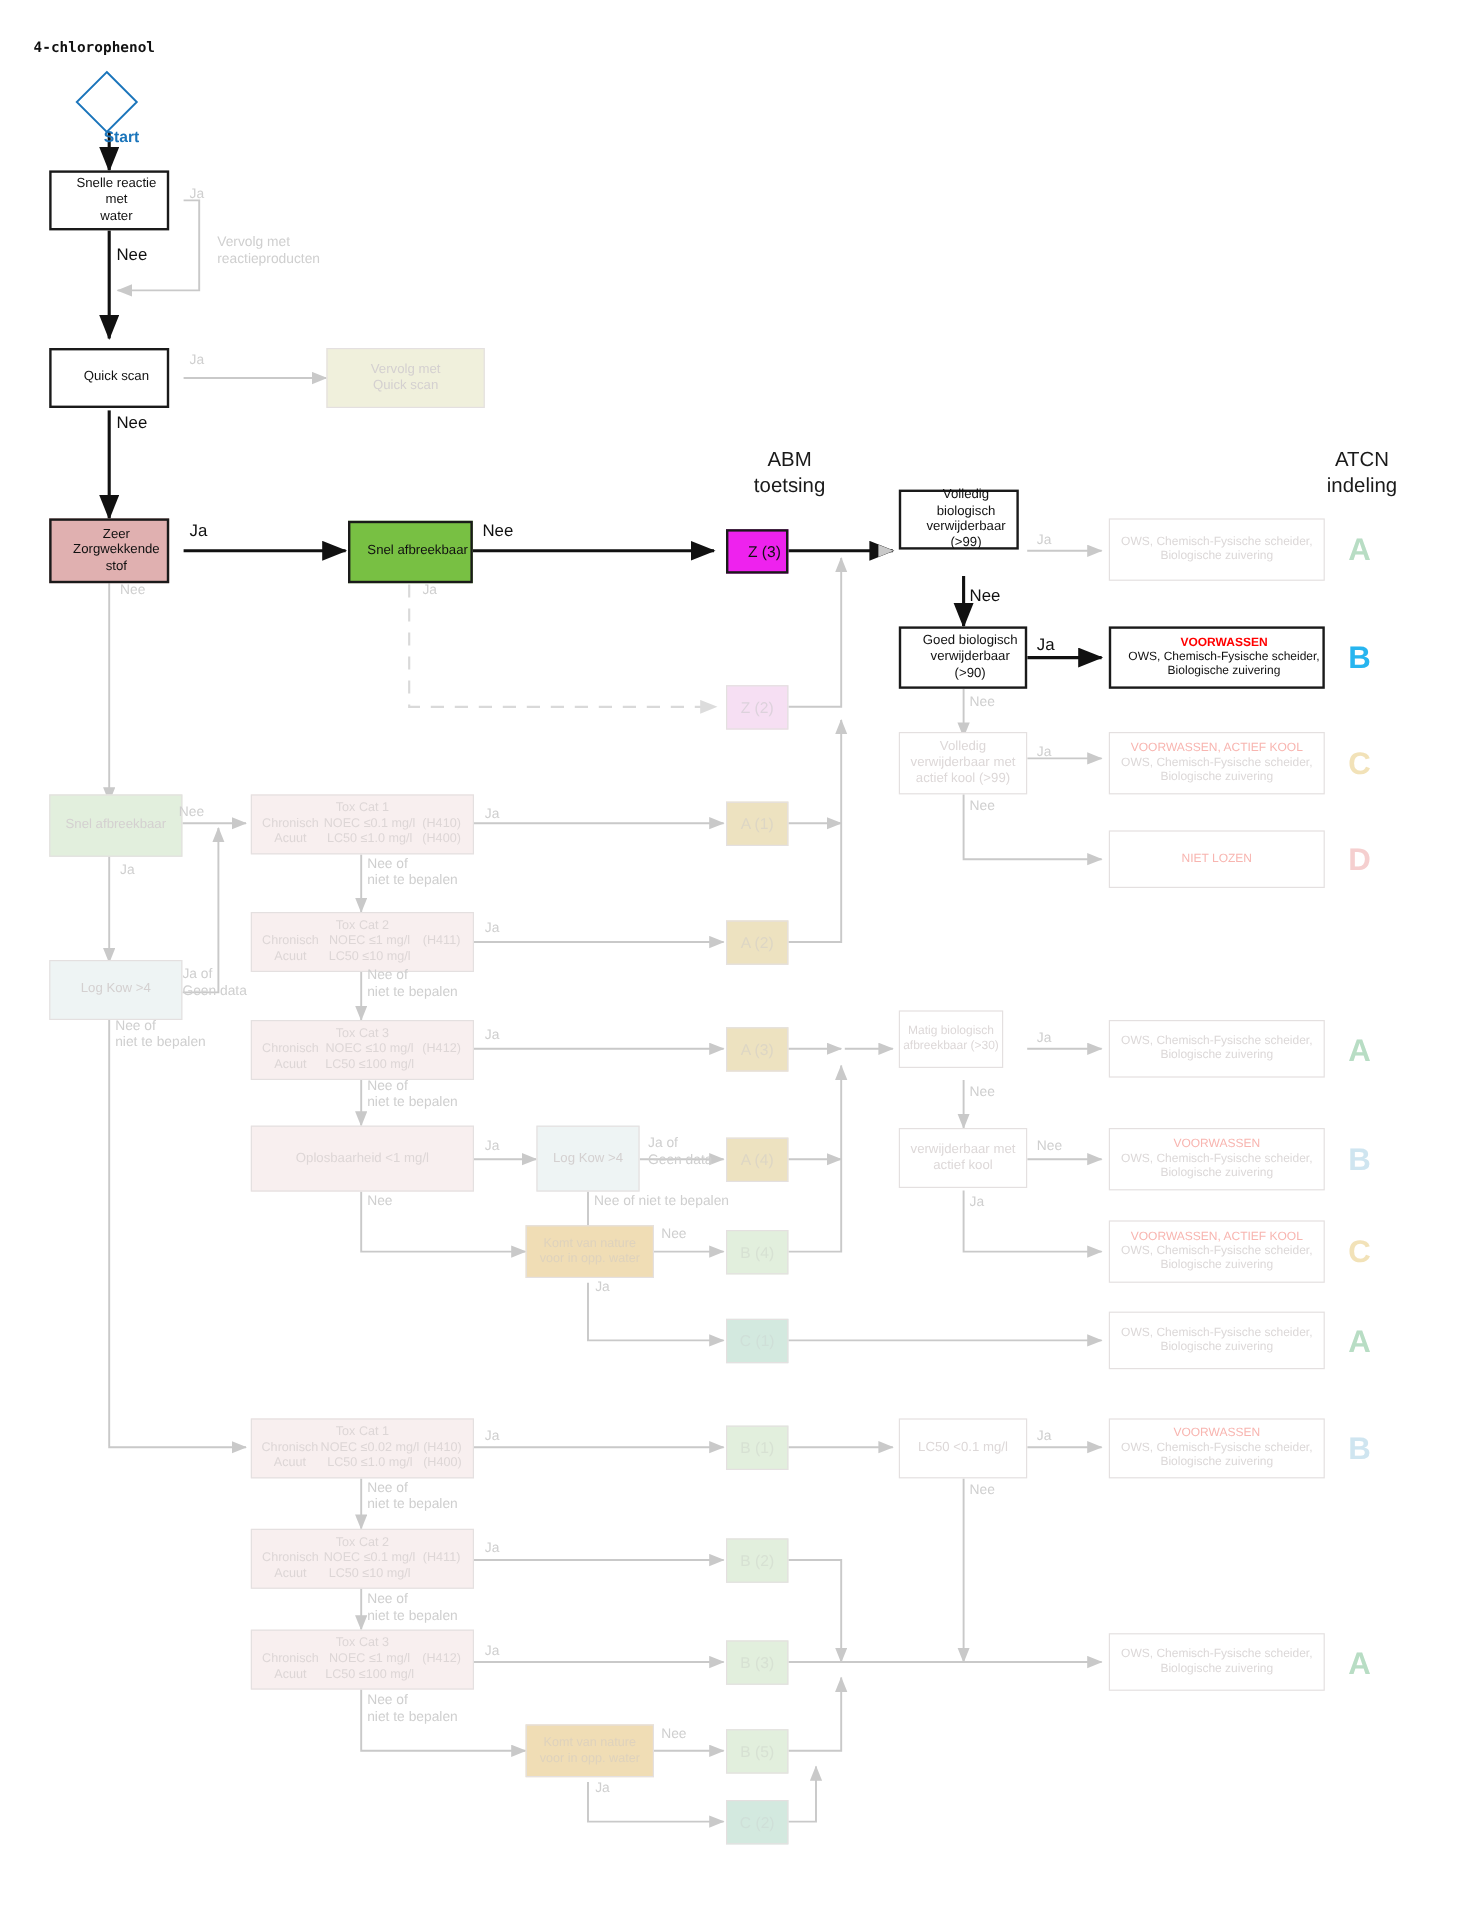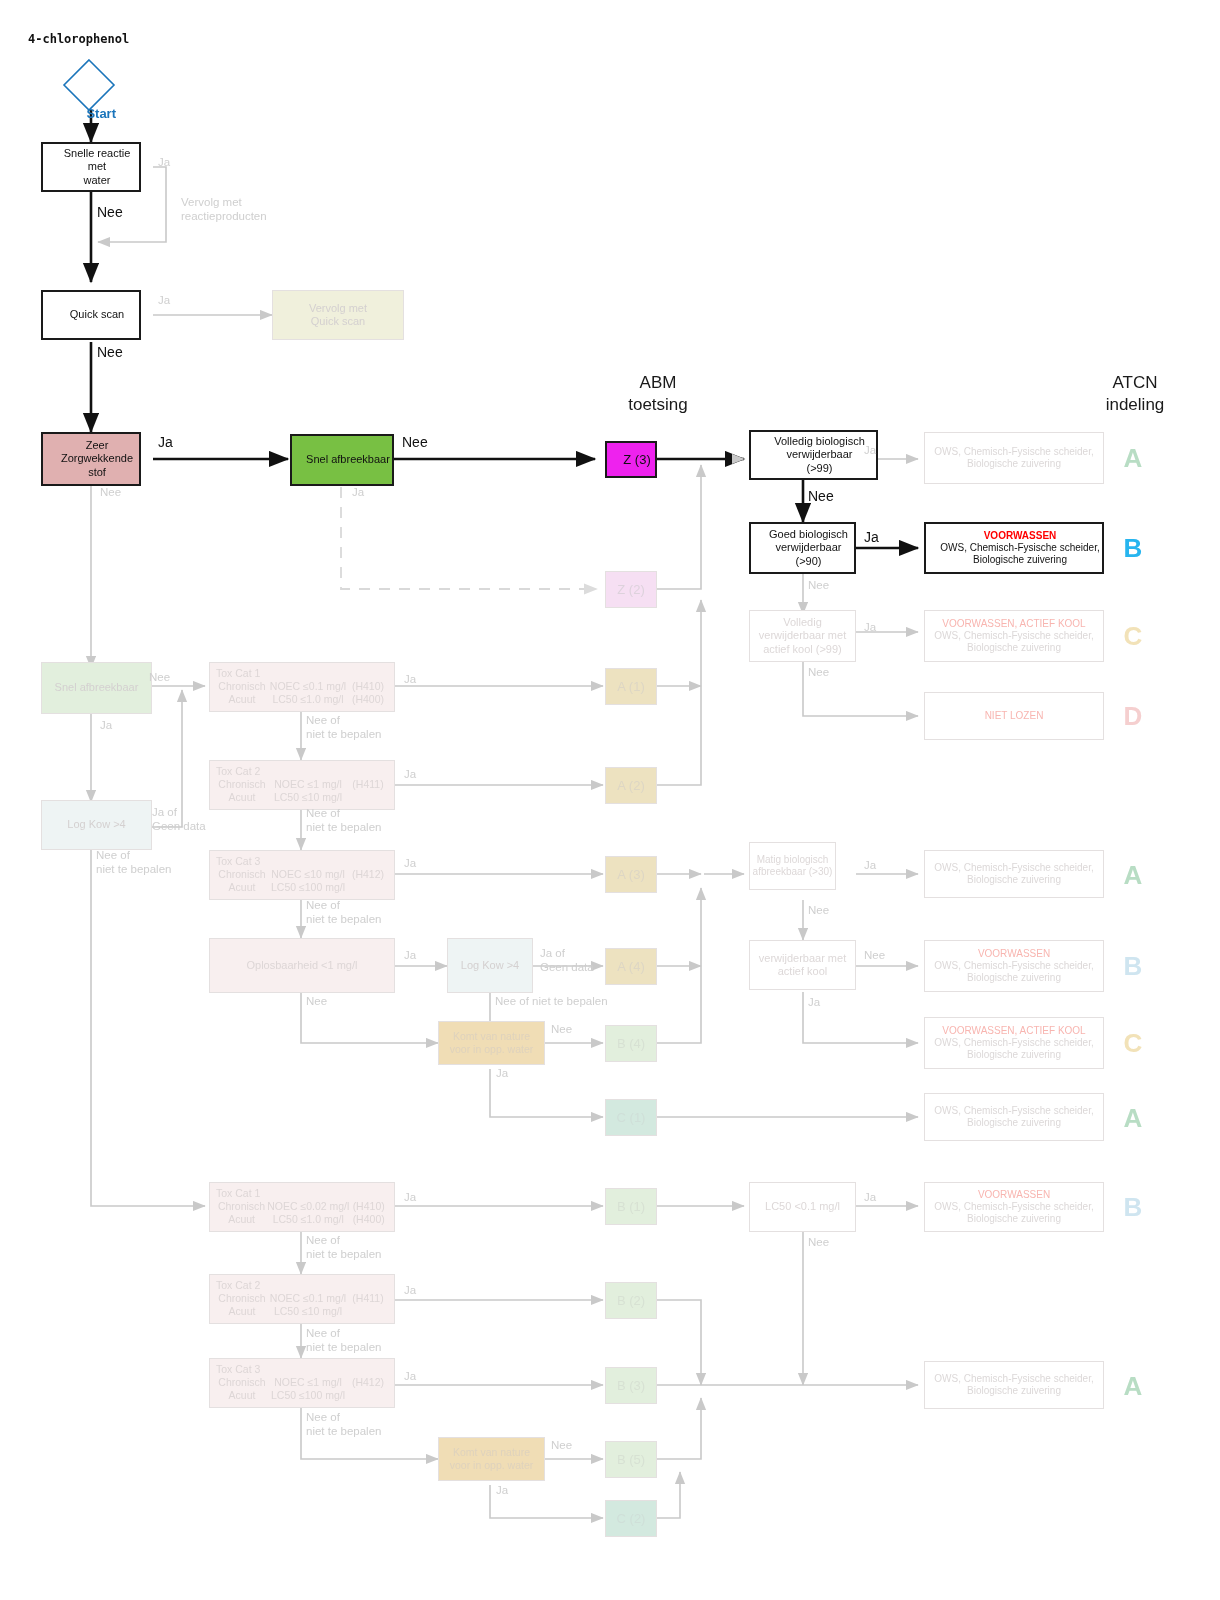--- a/index.html
+++ b/index.html
@@ -12,21 +12,21 @@
   .hdr{font-size:17px;color:#1a1a1a;text-align:center;line-height:1.3;}
   .startlbl{font-weight:bold;font-size:13px;color:#1b75bb;}
   .atcn{font-size:26px;font-weight:bold;text-align:center;}
   .n-active{border:2px solid #1a1a1a;padding-left:12px;}
   .n-faded{border:1px solid #e4e0e0;}
   .lbl-strong{font-size:14px;color:#111;font-weight:normal;}
   .lbl-faded{font-size:11.5px;color:#cfcfcf;}
   .toxgrid{width:100%;padding:4px 6px;box-sizing:border-box;}
   .toxgrid table{width:100%;border-collapse:collapse;font-size:10.5px;}
   .toxgrid td{padding:0;white-space:nowrap;}
-  .tc{text-align:left;font-size:10.5px;}
+  .tc{text-align:center;font-size:10.5px;}
 </style>
 </head>
 <body>
 
 <div id="canvas">
 
   <svg class="wires" viewBox="0 0 1220 1600">
     <defs>
       <marker id="ah-b" markerWidth="9" markerHeight="9" refX="7.5" refY="3.2" orient="auto">
         <path d="M0,0 L8,3.2 L0,6.4 z" fill="#111"></path>
@@ -134,21 +134,21 @@
   <div class="node n-faded" style="left:272px;top:290px;width:132px;height:50px;background:#f0f0dc;font-size:11px;color:#d4d0d0;white-space:pre-line;">Vervolg met
 Quick scan</div>
   <div class="node n-active" style="left:41px;top:290px;width:100px;height:50px;background:#fff;font-size:11px;color:#111;">Quick scan</div>
   <div class="node n-active" style="left:41px;top:432px;width:100px;height:54px;background:#e0b0b0;font-size:11px;color:#111;white-space:pre-line;">Zeer
 Zorgwekkende
 stof</div>
   <div class="node n-active" style="left:290px;top:434px;width:104px;height:52px;background:#78c043;font-size:11px;color:#111;">Snel afbreekbaar</div>
   <div class="node n-active" style="left:605px;top:441px;width:52px;height:37px;background:#ee22ee;font-size:13px;color:#111;">Z (3)</div>
   <div class="node n-faded" style="left:605px;top:571px;width:52px;height:37px;background:#f6dff3;font-size:13px;color:#ddd2dc;">Z (2)</div>
 
-  <div class="node n-active" style="left:749px;top:430px;width:129px;height:50px;background:#fff;font-size:11px;color:#111;white-space:pre-line;">Volledig biologisch
+  <div class="node n-active" style="left:749px;top:408px;width:100px;height:50px;background:#fff;font-size:11px;color:#111;white-space:pre-line;">Volledig biologisch
 verwijderbaar
 (&gt;99)</div>
   <div class="node n-active" style="left:749px;top:522px;width:107px;height:52px;background:#fff;font-size:11px;color:#111;white-space:pre-line;">Goed biologisch
 verwijderbaar
 (&gt;90)</div>
   <div class="node n-faded" style="left:749px;top:610px;width:107px;height:52px;background:#fff;font-size:11px;color:#ddd8d8;white-space:pre-line;">Volledig
 verwijderbaar met
 actief kool (&gt;99)</div>
 
   <div class="node n-faded" style="left:41px;top:662px;width:111px;height:52px;background:#e2efdd;font-size:11px;color:#d4d0d0;">Snel afbreekbaar</div>

